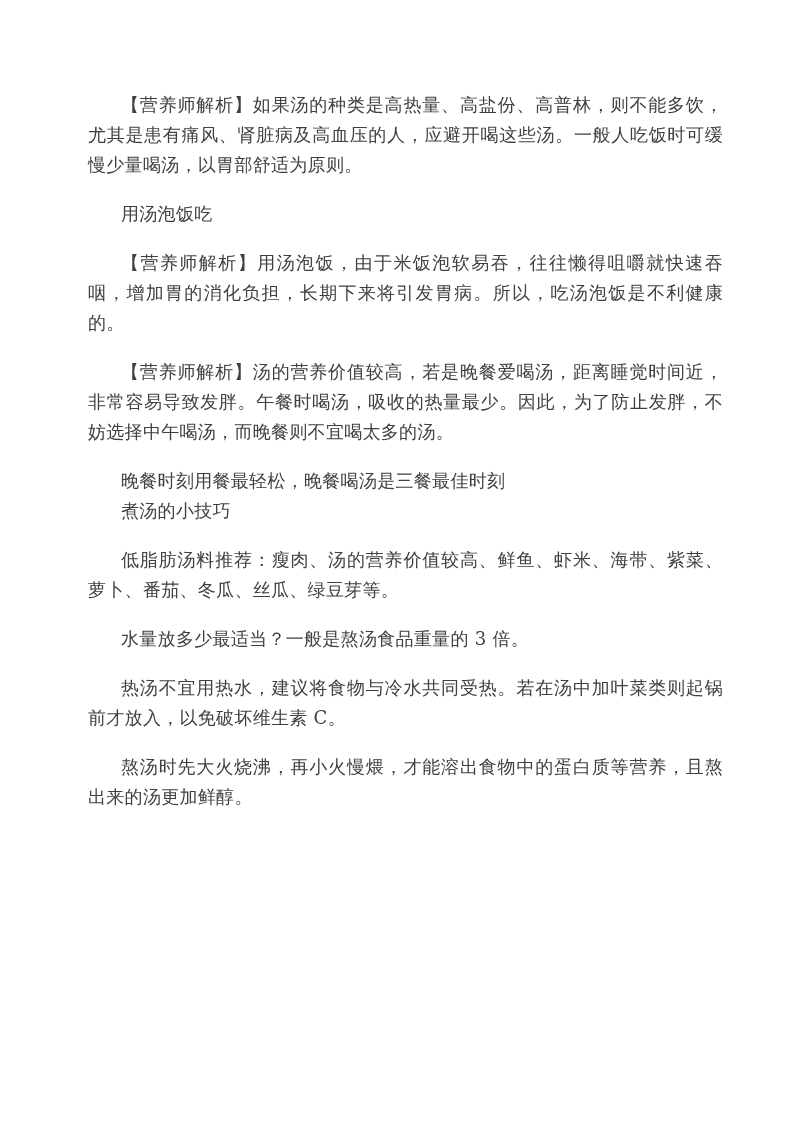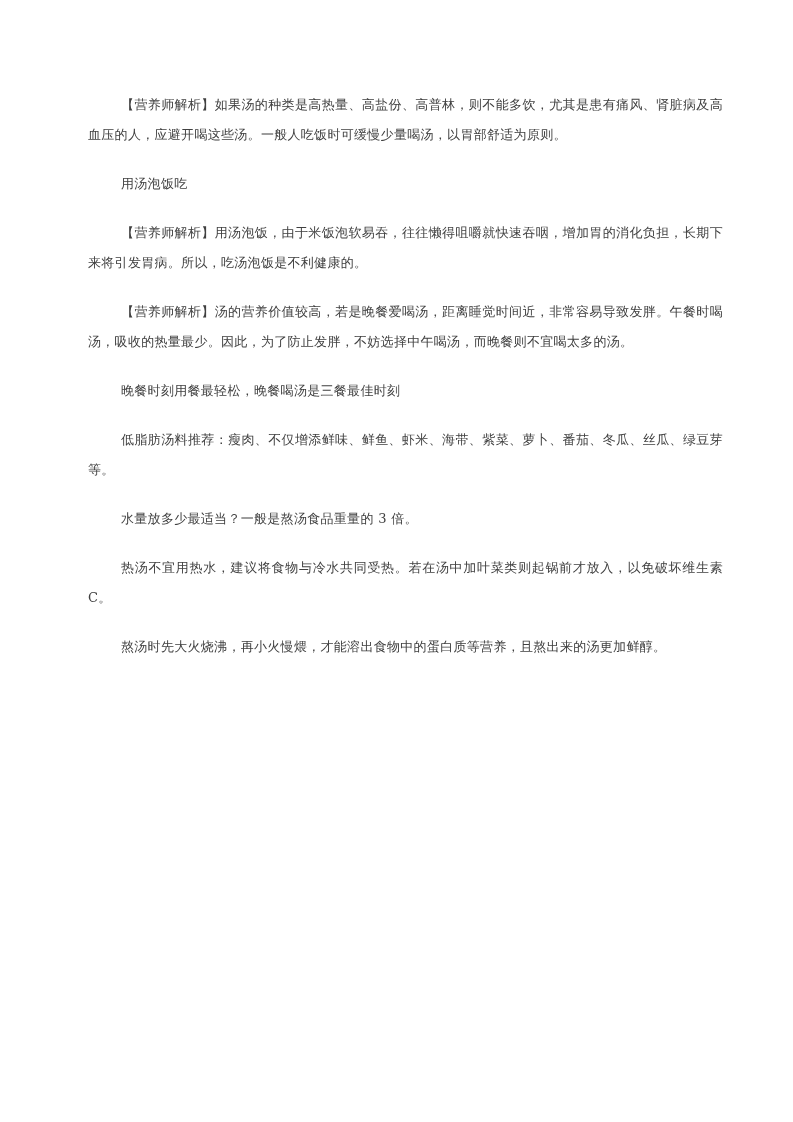--- a/index.html
+++ b/index.html
@@ -16,21 +16,21 @@
   .doc-page {
     box-sizing: border-box;
     width: 793px;
     height: 1122px;
     padding: 90px 70px 0 88px;
     background: #ffffff;
     color: #404040;
   }
   .doc-page p {
     margin: 19px 0 0 0;
-    font-size: 13px;
+    font-size: 18px;
     line-height: 30px;
     text-align: justify;
     text-justify: inter-ideograph;
     text-indent: 33px;
     letter-spacing: 0.3px;
     word-break: break-all;
   }
   .doc-page p:first-child {
     margin-top: 0;
   }
@@ -40,17 +40,18 @@
 </style>
 </head>
 <body>
 
 <div class="doc-page">
   <p>【营养师解析】如果汤的种类是高热量、高盐份、高普林，则不能多饮，尤其是患有痛风、肾脏病及高血压的人，应避开喝这些汤。一般人吃饭时可缓慢少量喝汤，以胃部舒适为原则。</p>
   <p>用汤泡饭吃</p>
   <p>【营养师解析】用汤泡饭，由于米饭泡软易吞，往往懒得咀嚼就快速吞咽，增加胃的消化负担，长期下来将引发胃病。所以，吃汤泡饭是不利健康的。</p>
   <p>【营养师解析】汤的营养价值较高，若是晚餐爱喝汤，距离睡觉时间近，非常容易导致发胖。午餐时喝汤，吸收的热量最少。因此，为了防止发胖，不妨选择中午喝汤，而晚餐则不宜喝太多的汤。</p>
   <p>晚餐时刻用餐最轻松，晚餐喝汤是三餐最佳时刻</p>
-  <p>低脂肪汤料推荐：瘦肉、不仅增添鲜味、鲜鱼、虾米、海带、紫菜、萝卜、番茄、冬瓜、丝瓜、绿豆芽等。</p>
+  <p class="tight">煮汤的小技巧</p>
+  <p>低脂肪汤料推荐：瘦肉、汤的营养价值较高、鲜鱼、虾米、海带、紫菜、萝卜、番茄、冬瓜、丝瓜、绿豆芽等。</p>
   <p>水量放多少最适当？一般是熬汤食品重量的 3 倍。</p>
   <p>热汤不宜用热水，建议将食物与冷水共同受热。若在汤中加叶菜类则起锅前才放入，以免破坏维生素 C。</p>
   <p>熬汤时先大火烧沸，再小火慢煨，才能溶出食物中的蛋白质等营养，且熬出来的汤更加鲜醇。</p>
 </div>
 
 </body></html>

